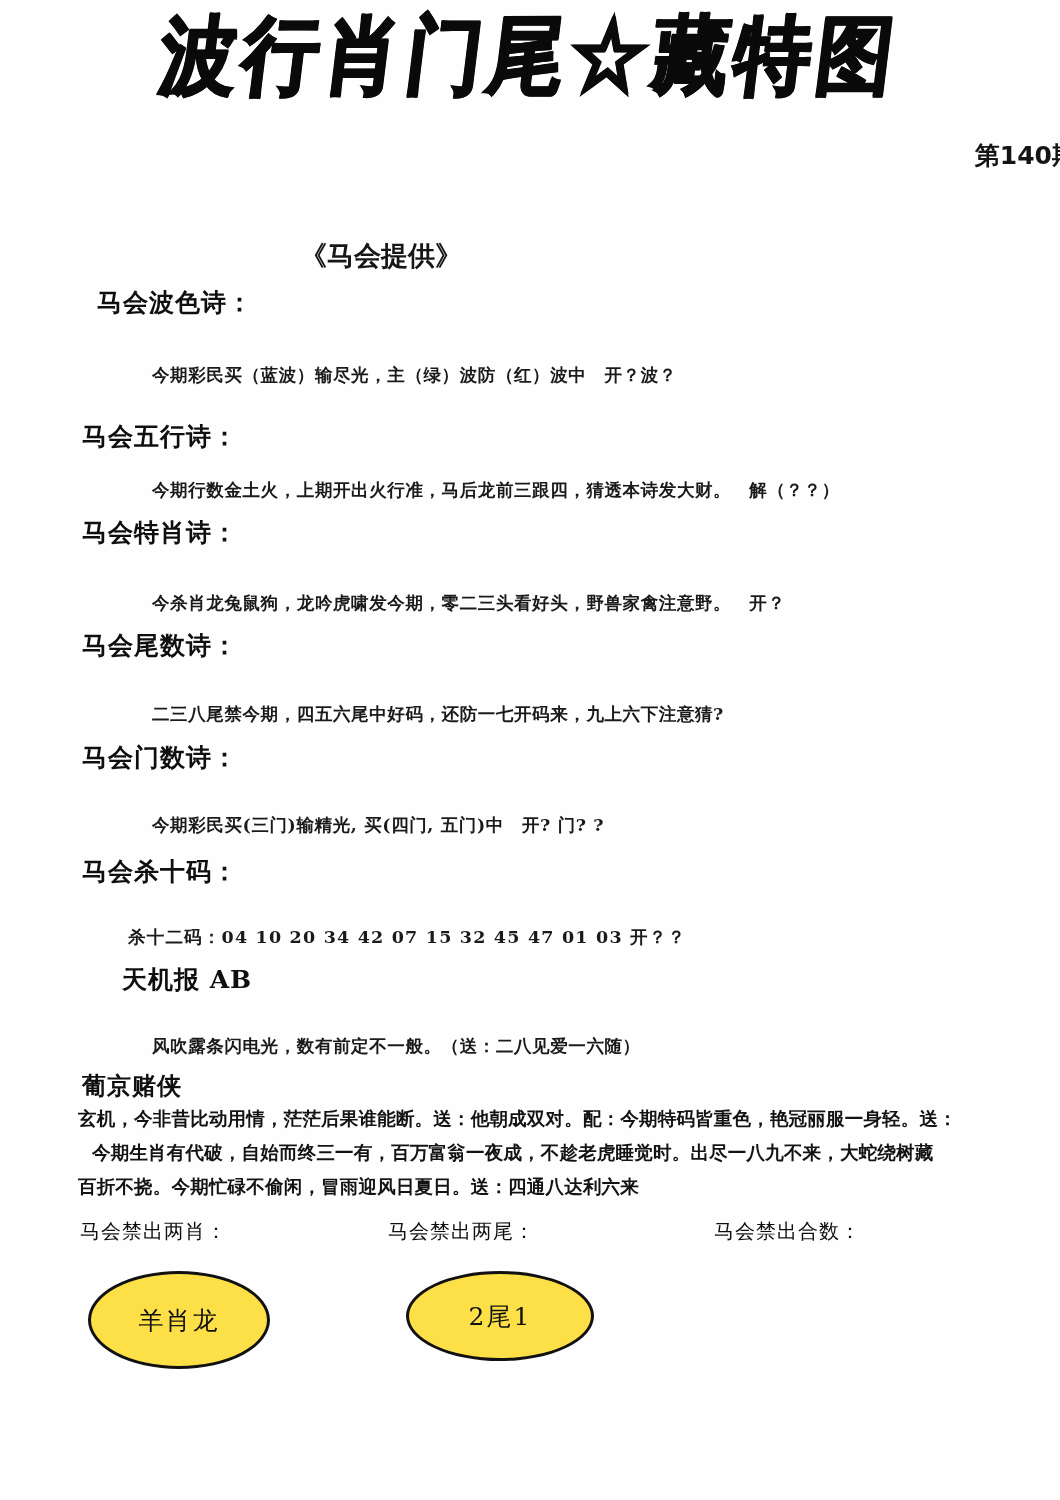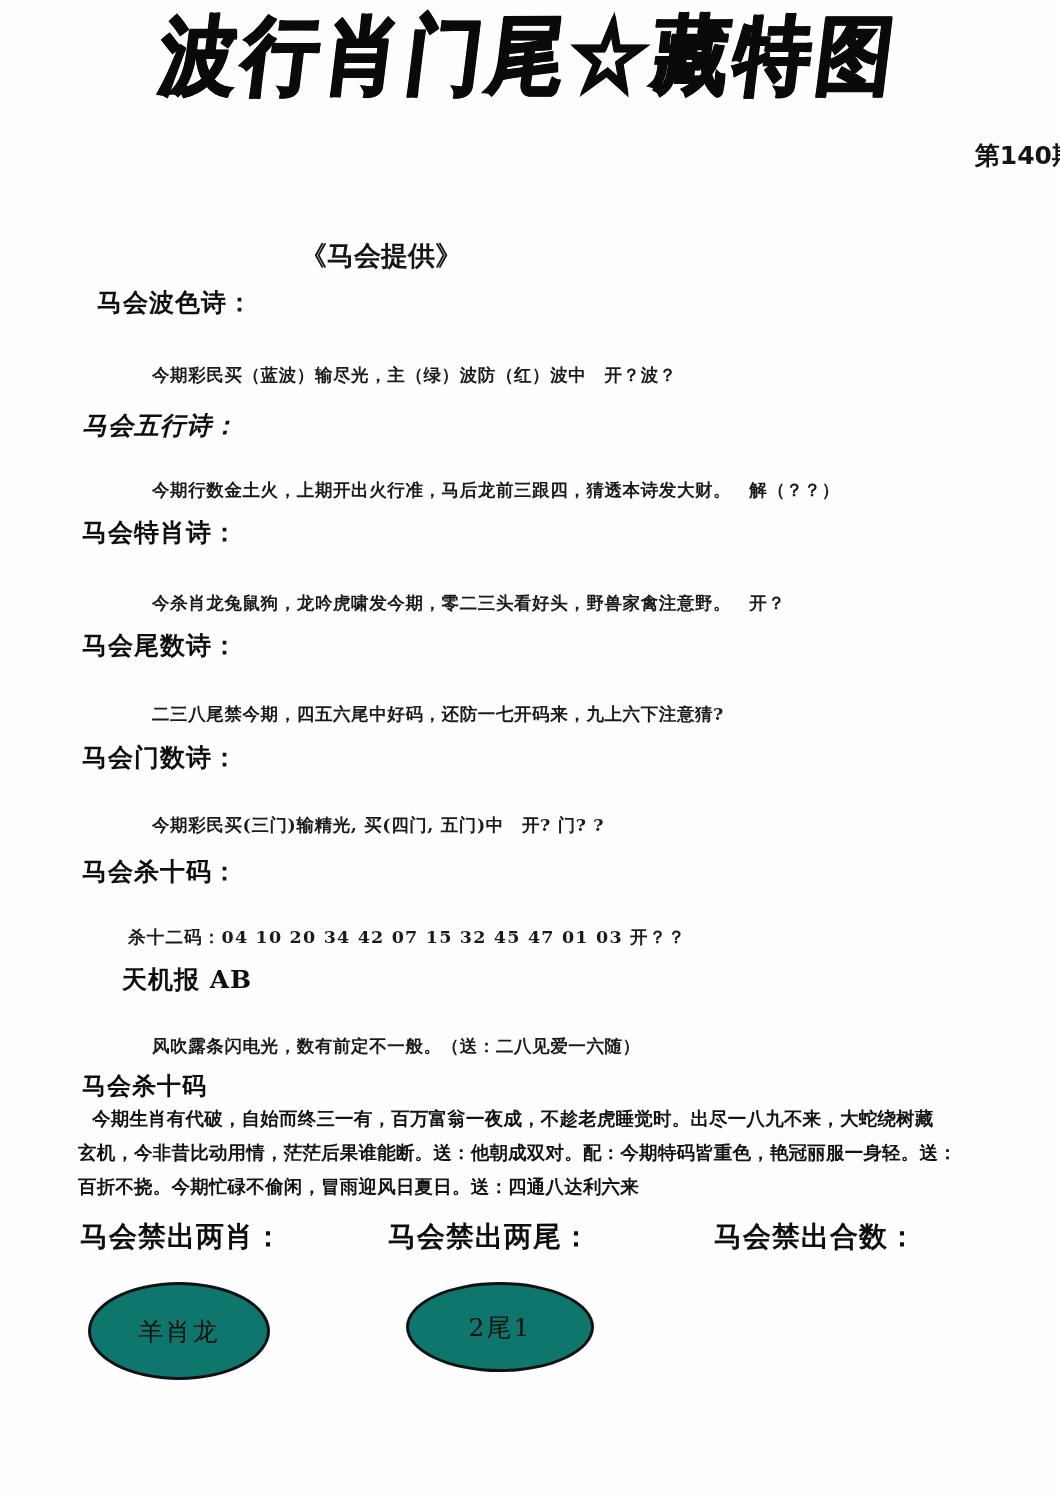--- a/index.html
+++ b/index.html
@@ -146,37 +146,37 @@
     top: 0;
     width: 330px;
     text-align: left;
   }
   .ban-col.c1 { left: 80px; }
   .ban-col.c2 { left: 388px; }
   .ban-col.c3 { left: 714px; }
 
   .ban-label {
     font-family: "DejaVu Serif", "Liberation Serif", serif;
-    font-size: 28px;
-    font-weight: 700;
+    font-size: 20px;
+    font-weight: 400;
     color: #0f0f0f;
     letter-spacing: 1px;
     white-space: nowrap;
   }
   .ban-ellipse {
     position: relative;
     margin-top: 26px;
     width: 180px;
     height: 88px;
     border: 3px solid #111111;
     border-radius: 50% / 50%;
     display: flex;
     align-items: center;
     justify-content: center;
-    background: #0f766e;
+    background: #fde047;
   }
   .ban-col.c1 .ban-ellipse { width: 176px; height: 92px; margin-left: 8px; }
   .ban-col.c2 .ban-ellipse { width: 182px; height: 84px; margin-left: 18px; }
   .ban-col.c3 .ban-ellipse { width: 178px; height: 86px; margin-left: 6px; }
 
   .ban-value {
     font-family: "DejaVu Serif", "Liberation Serif", serif;
     font-size: 25px;
     font-weight: 500;
     color: #101010;
@@ -197,21 +197,21 @@
 
 
   <div class="provider">《马会提供》</div>
 
   <div class="section">
     <div class="sec-head" style="top:286px;margin-left:15px;">马会波色诗：</div>
     <div class="sec-body" style="top:363px;text-align:center;">今期彩民买（蓝波）输尽光，主（绿）波防（红）波中　开？波？</div>
   </div>
 
   <div class="section">
-    <div class="sec-head" style="top:409px;font-style:italic;">马会五行诗：</div>
+    <div class="sec-head" style="top:420px;">马会五行诗：</div>
     <div class="sec-body" style="top:478px;">今期行数金土火，上期开出火行准，马后龙前三跟四，猜透本诗发大财。　解（？？）</div>
   </div>
 
   <div class="section">
     <div class="sec-head" style="top:516px;">马会特肖诗：</div>
     <div class="sec-body" style="top:591px;">今杀肖龙兔鼠狗，龙吟虎啸发今期，零二三头看好头，野兽家禽注意野。　开？</div>
   </div>
 
   <div class="section">
     <div class="sec-head" style="top:629px;">马会尾数诗：</div>
@@ -226,24 +226,24 @@
   <div class="section">
     <div class="sec-head" style="top:855px;">马会杀十码：</div>
     <div class="sec-body indent-sm mono-nums" style="top:925px;">杀十二码：04 10 20 34 42 07 15 32 45 47 01 03 开？？</div>
   </div>
 
   <div class="section">
     <div class="sec-head" style="top:963px;margin-left:40px;">天机报 AB</div>
     <div class="sec-body" style="top:1034px;">风吹露条闪电光，数有前定不一般。（送：二八见爱一六随）</div>
   </div>
 
-  <div class="pj-head">马会杀十码</div>
+  <div class="pj-head">葡京赌侠</div>
   <div class="pj-para">
+    <span class="pj-line">玄机，今非昔比动用情，茫茫后果谁能断。送：他朝成双对。配：今期特码皆重色，艳冠丽服一身轻。送：</span>
     <span class="pj-line first">今期生肖有代破，自始而终三一有，百万富翁一夜成，不趁老虎睡觉时。出尽一八九不来，大蛇绕树藏</span>
-    <span class="pj-line">玄机，今非昔比动用情，茫茫后果谁能断。送：他朝成双对。配：今期特码皆重色，艳冠丽服一身轻。送：</span>
     <span class="pj-line">百折不挠。今期忙碌不偷闲，冒雨迎风日夏日。送：四通八达利六来</span>
   </div>
 
   <div class="ban-row">
 
     <div class="ban-col c1">
       <div class="ban-label">马会禁出两肖：</div>
       <div class="ban-ellipse">
         <span class="ban-value">羊肖龙</span>
       </div>

